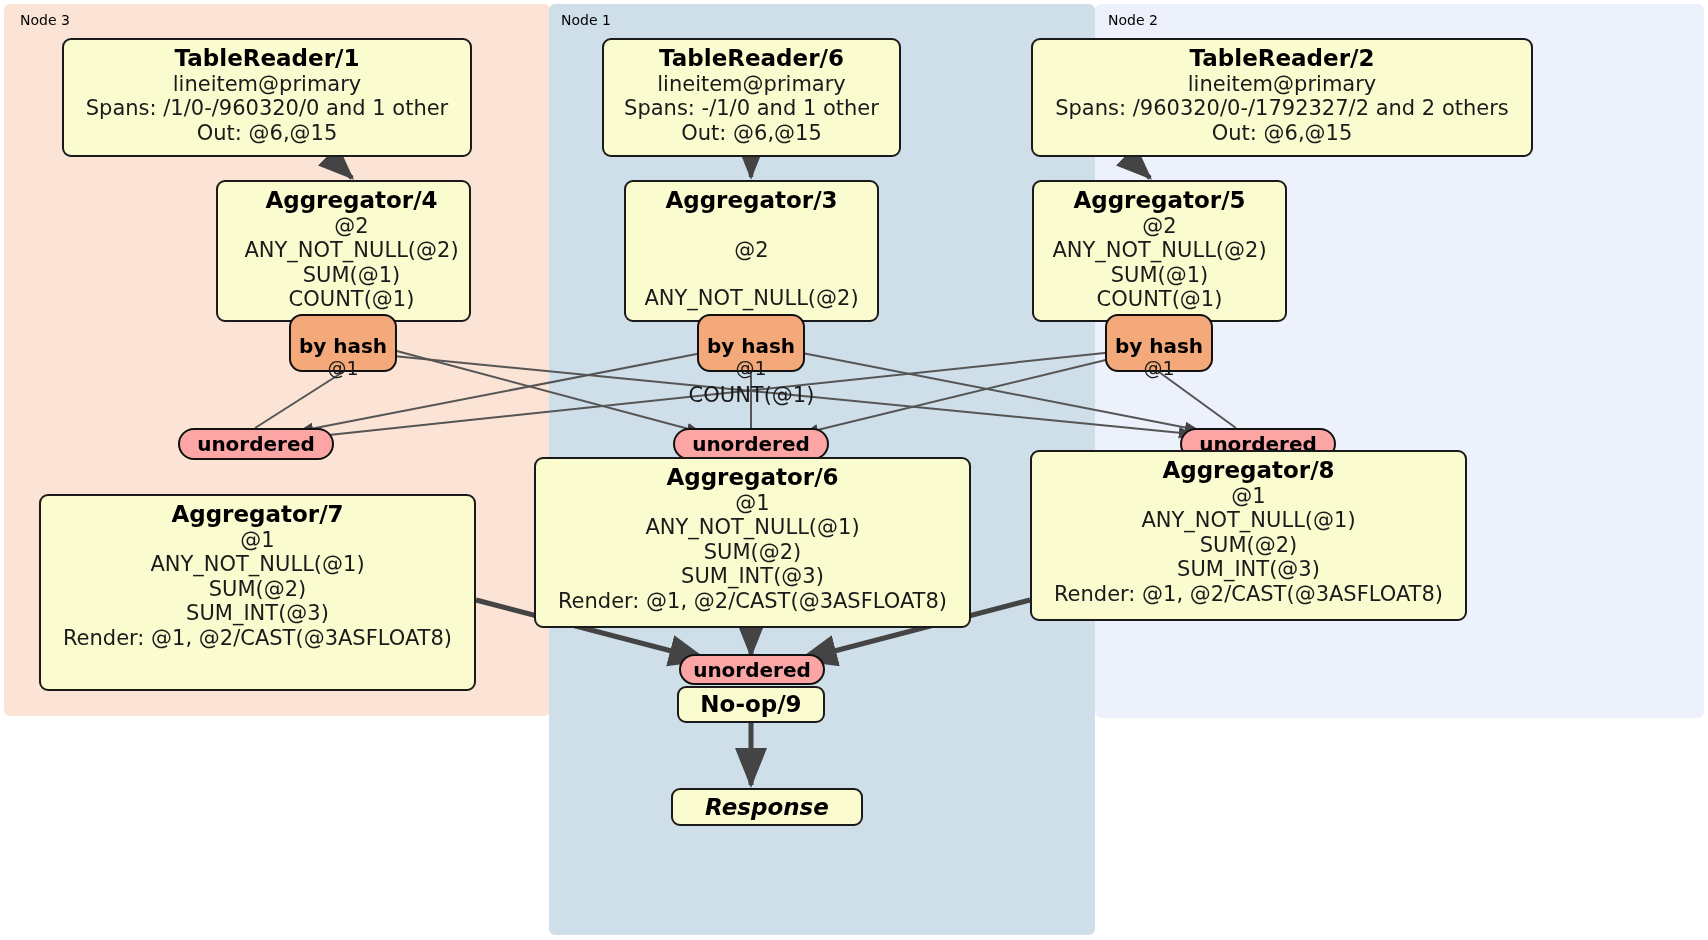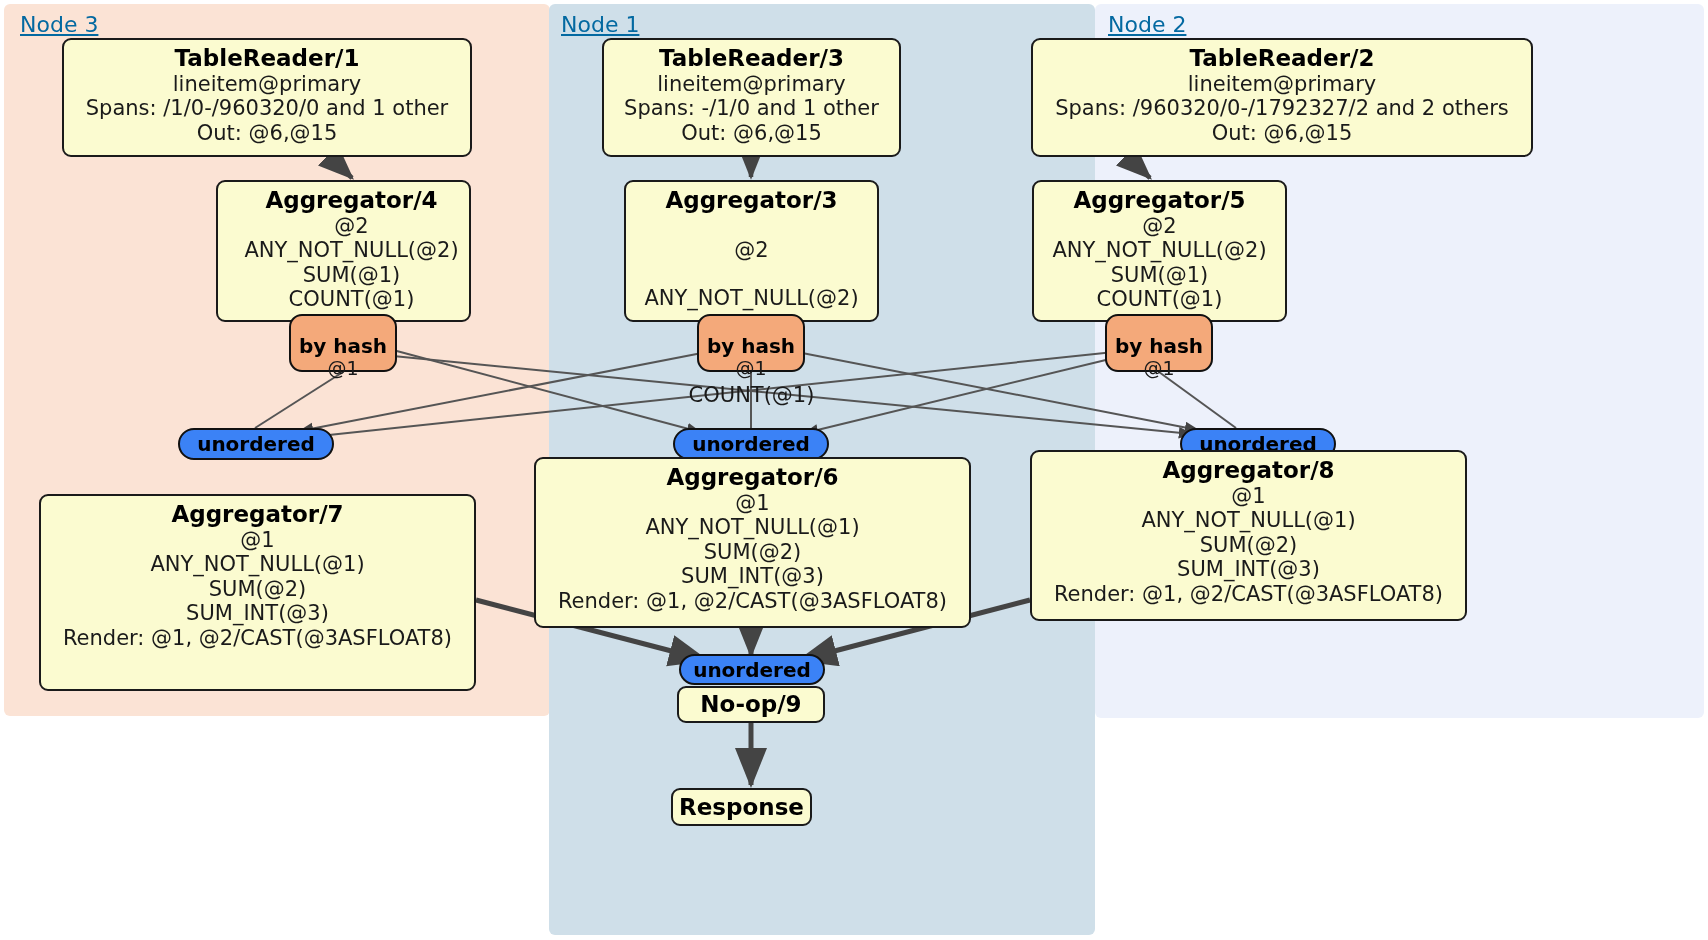--- a/index.html
+++ b/index.html
@@ -2,23 +2,23 @@
 <html><head>
 <meta charset="utf-8">
 <style>
   html,body{margin:0;padding:0;background:#ffffff;}
   body{width:1708px;height:940px;overflow:hidden;
        font-family:"DejaVu Sans","Liberation Sans",sans-serif;}
   #stage{position:relative;width:1708px;height:940px;background:#ffffff;}
 
   
   .panel{position:absolute;box-sizing:border-box;border-radius:6px;}
-  .panel-label{position:absolute;font-size:22px;color:#0369a1;
+  .panel-label{position:absolute;font-size:14px;color:#000000;
                font-family:"DejaVu Sans","Liberation Sans",sans-serif;
-               white-space:nowrap;text-decoration:underline;}
+               white-space:nowrap;}
 
   
   #edges{position:absolute;left:0;top:0;width:1708px;height:940px;
          pointer-events:none;}
 
   
   .proc{position:absolute;box-sizing:border-box;
         background:#fbfbd0;border:2px solid #1a1a1a;border-radius:9px;
         text-align:left;display:flex;flex-direction:column;
         justify-content:flex-start;align-items:center;
@@ -32,21 +32,21 @@
   
   .router{position:absolute;box-sizing:border-box;
           border:2px solid #111;text-align:center;}
   .router .rl{font-weight:bold;color:#000;white-space:nowrap;}
   .router .rs{color:#1a1a1a;white-space:nowrap;}
 
   .router.hash{background:#f4a97a;border-radius:13px;}
   .router.hash .rl{font-size:20px;line-height:1.15;padding-top:19px;}
   .router.hash .rs{font-size:19px;line-height:1.1;}
 
-  .router.unord{background:#3b82f6;border-radius:18px;
+  .router.unord{background:#fca5a5;border-radius:18px;
                 display:flex;align-items:center;justify-content:center;}
   .router.unord .rl{font-size:20px;}
 </style>
 </head>
 <body>
 
 <div id="stage">
 
   <div class="panel" style="left:4px;top:4px;width:546px;height:712px;background:#fbe3d5;"></div>
   <div class="panel" style="left:549px;top:4px;width:546px;height:931px;background:#cfdfe9;"></div>
@@ -90,21 +90,21 @@
   </svg>
 
   <div class="proc" style="left:62px;top:38px;width:410px;height:119px;">
     <div class="ttl">TableReader/1</div>
     <div class="ln">lineitem@primary</div>
     <div class="ln">Spans: /1/0-/960320/0 and 1 other</div>
     <div class="ln">Out: @6,@15</div>
   </div>
 
   <div class="proc" style="left:602px;top:38px;width:299px;height:119px;">
-    <div class="ttl">TableReader/3</div>
+    <div class="ttl">TableReader/6</div>
     <div class="ln">lineitem@primary</div>
     <div class="ln">Spans: -/1/0 and 1 other</div>
     <div class="ln">Out: @6,@15</div>
   </div>
 
   <div class="proc" style="left:1031px;top:38px;width:502px;height:119px;">
     <div class="ttl">TableReader/2</div>
     <div class="ln">lineitem@primary</div>
     <div class="ln">Spans: /960320/0-/1792327/2 and 2 others</div>
     <div class="ln">Out: @6,@15</div>
@@ -185,17 +185,17 @@
   </div>
 
   <div class="router unord" style="left:679px;top:654px;width:146px;height:31px;">
     <div class="rl">unordered</div>
   </div>
 
   <div class="proc small" style="left:677px;top:686px;width:148px;height:37px;">
     <div class="ttl">No-op/9</div>
   </div>
 
-  <div class="proc small" style="left:671px;top:788px;width:141px;height:38px;">
+  <div class="proc small" style="left:671px;top:788px;width:192px;height:38px;font-style:italic;">
     <div class="ttl">Response</div>
   </div>
 
 </div>
 
 </body></html>

